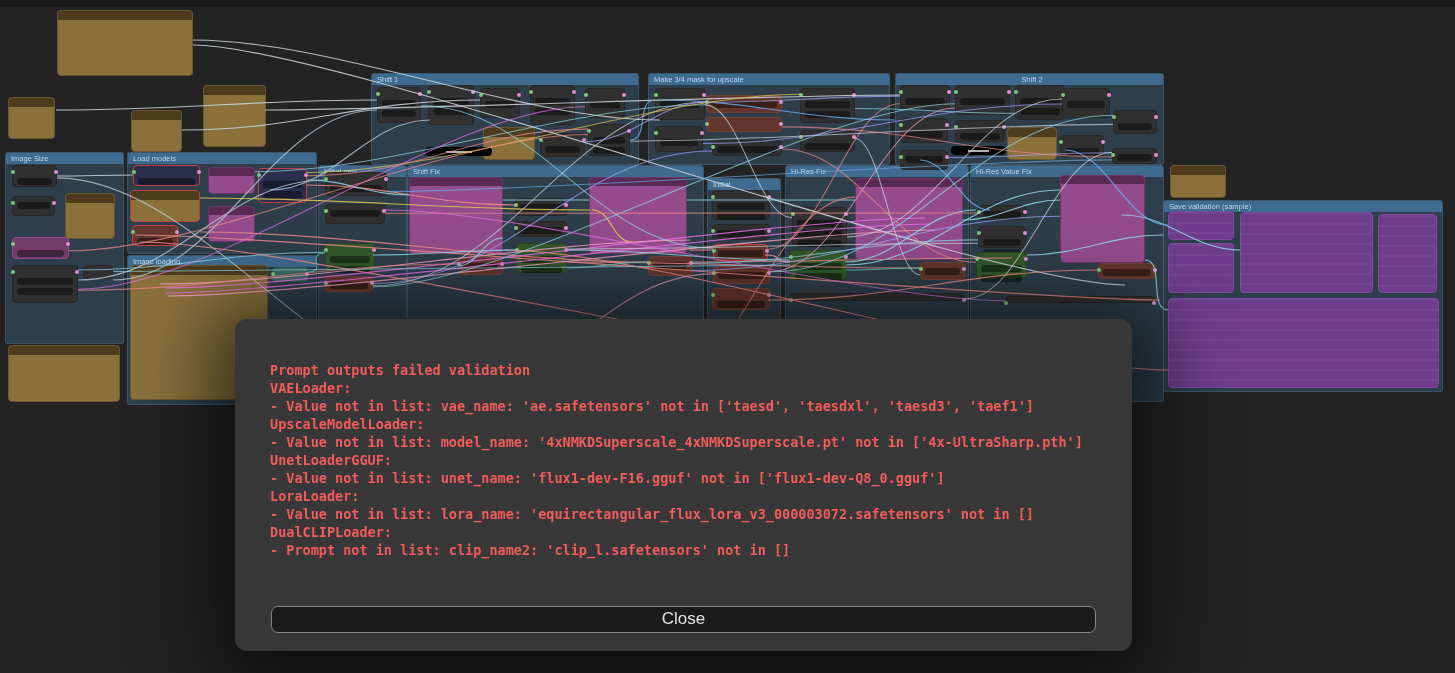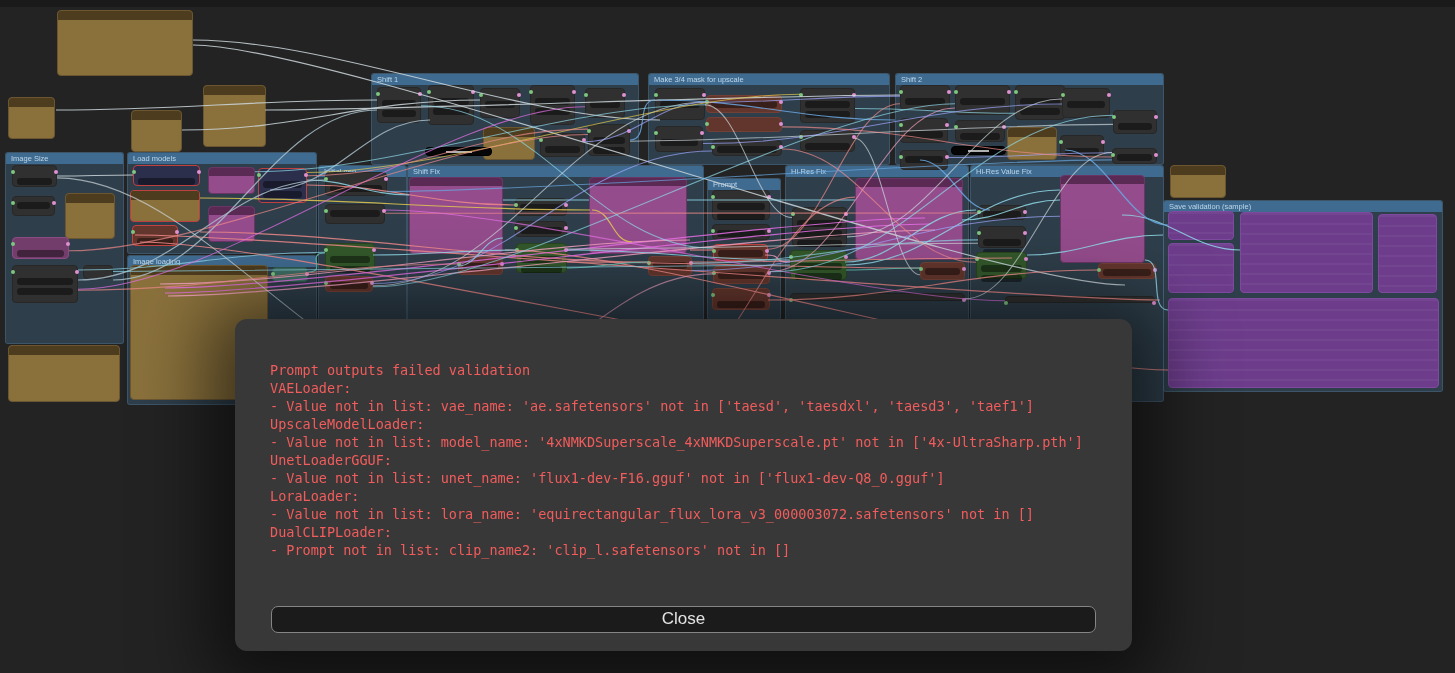--- a/index.html
+++ b/index.html
@@ -30,21 +30,21 @@
   .t-bk .smear{position:absolute;left:30%;right:30%;top:40%;height:2px;background:#cfcfcf;opacity:.85;}
   .bar{position:relative;margin:3px 4px 0 4px;height:7px;border-radius:3px;background:rgba(0,0,0,0.42);}
   .dotL,.dotR{position:absolute;top:4px;width:4px;height:4px;border-radius:50%;z-index:3;}
   .dotL{left:-2px;background:#7ec77e;}
   .dotR{right:-2px;background:#e08fd0;}
   #wires{position:absolute;left:0;top:0;z-index:3;pointer-events:none;}
   #dialog{position:absolute;left:235px;top:319px;width:897px;height:332px;background:#383838;
           border-radius:12px;z-index:10;box-shadow:0 12px 70px 28px rgba(0,0,0,0.55);}
   #dlg-text{position:absolute;left:35px;top:42px;right:20px;color:#f25c5c;
             font-family:"DejaVu Sans Mono","Liberation Mono",monospace;font-size:13.5px;line-height:18px;}
-  #dlg-text div{white-space:pre;overflow:hidden;}
+  #dlg-text div{white-space:pre;overflow:hidden;font-weight:bold;}
   #close-btn{position:absolute;left:36px;right:36px;top:287px;height:25px;background:#1b1b1b;
              border:1px solid #858585;border-radius:7px;color:#e3e3e3;font-size:17px;line-height:23px;
              text-align:center;cursor:pointer;font-family:"Liberation Sans",sans-serif;}
 </style>
 </head>
 <body>
 
 <div id="canvas">
   <div id="topstrip"></div>
   <div id="groups-layer">
@@ -56,31 +56,31 @@
       </div>
       <div class="group" style="left: 127px; top: 255px; width: 188px; height: 148px;">
         <div class="gtitle">Image loading</div>
       </div>
       <div class="group" style="left: 371px; top: 73px; width: 266px; height: 90px;">
         <div class="gtitle">Shift 1</div>
       </div>
       <div class="group" style="left: 648px; top: 73px; width: 240px; height: 90px;">
         <div class="gtitle">Make 3/4 mask for upscale</div>
       </div>
-      <div class="group" style="left: 895px; top: 73px; width: 267px; height: 90px;">
+      <div class="group" style="left: 895px; top: 73px; width: 267px; height: 90px; text-align: center;">
         <div class="gtitle">Shift 2</div>
       </div>
       <div class="group" style="left: 318px; top: 165px; width: 87px; height: 235px;">
         <div class="gtitle">Initial gen</div>
       </div>
       <div class="group" style="left: 407px; top: 165px; width: 295px; height: 235px;">
         <div class="gtitle">Shift Fix</div>
       </div>
       <div class="group" style="left: 707px; top: 178px; width: 72px; height: 140px;">
-        <div class="gtitle">Prompt</div>
+        <div class="gtitle">Initial</div>
       </div>
       <div class="group" style="left: 785px; top: 165px; width: 182px; height: 235px;">
         <div class="gtitle">Hi-Res Fix</div>
       </div>
       <div class="group" style="left: 970px; top: 165px; width: 192px; height: 235px;">
         <div class="gtitle">Hi-Res Value Fix</div>
       </div>
       <div class="group" style="left: 1163px; top: 200px; width: 278px; height: 190px;">
         <div class="gtitle">Save validation (sample)</div>
       </div>

